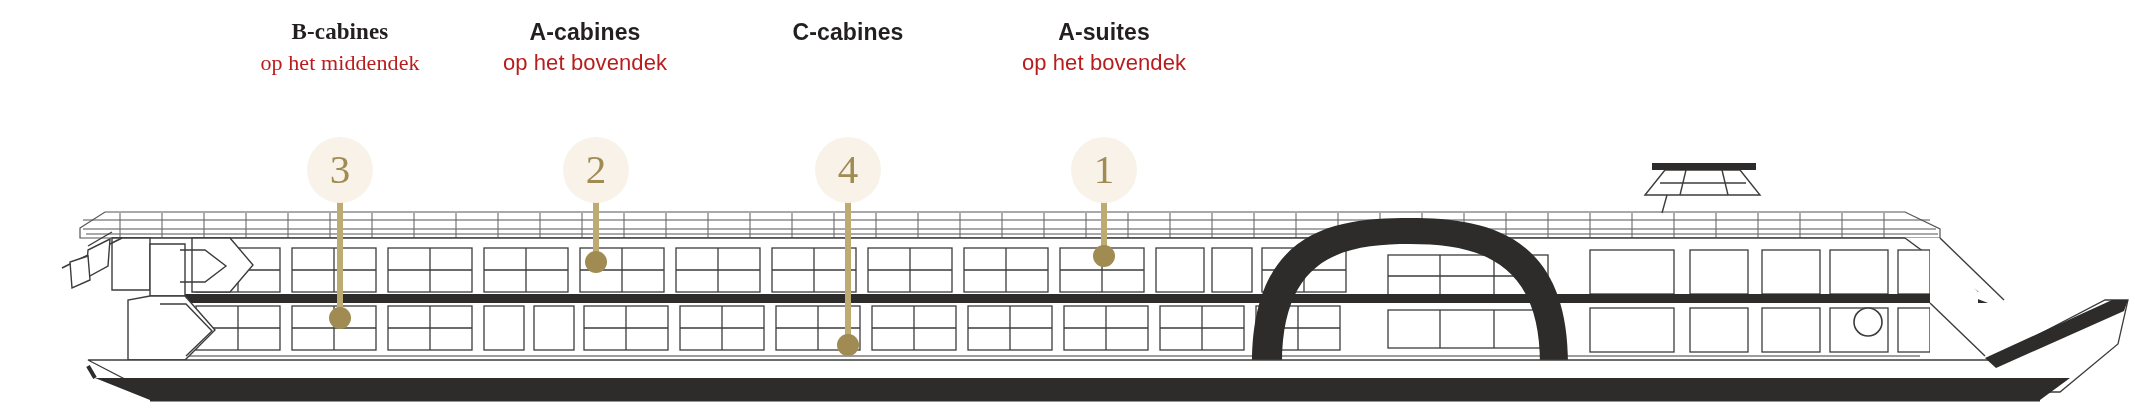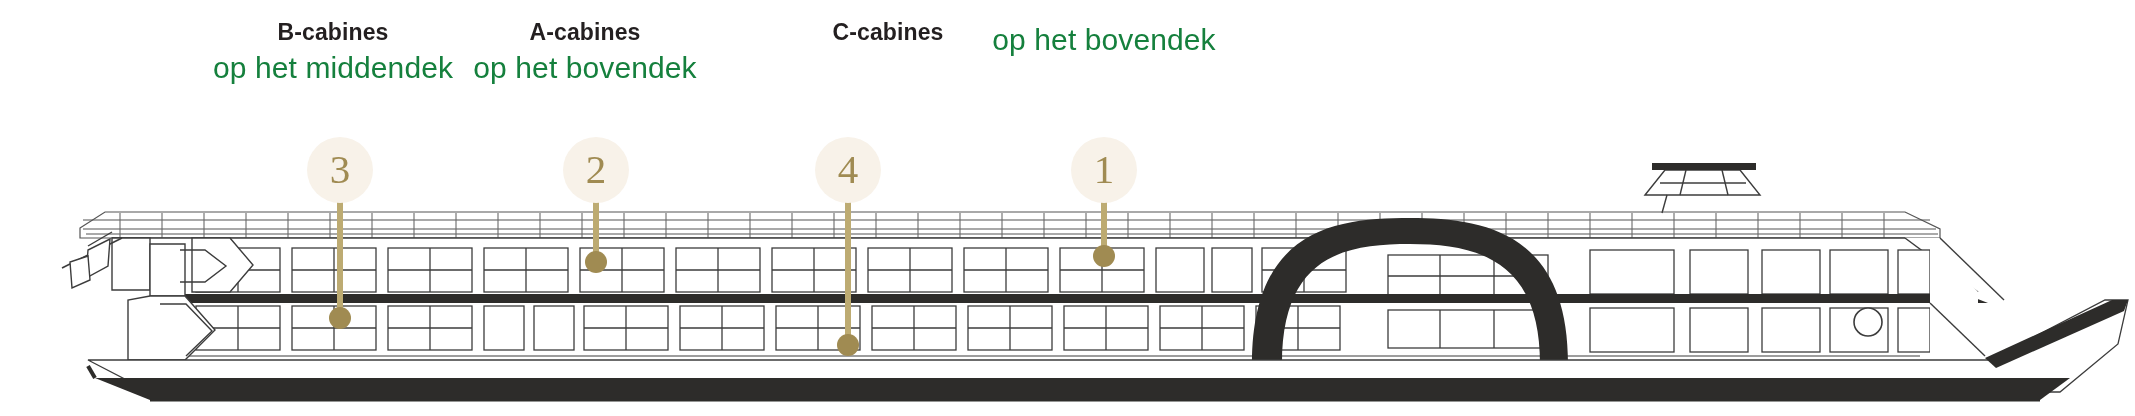--- a/index.html
+++ b/index.html
@@ -9,21 +9,21 @@
     width:2135px;height:416px;overflow:hidden;position:relative;
   }
   #scene{position:relative;width:2135px;height:416px;background:#fff;}
   #ship-svg{position:absolute;left:0;top:0;width:2135px;height:416px;display:block;}
 
   .callout{position:absolute;transform:translateX(-50%);text-align:center;white-space:nowrap;}
   .callout .title{
     font-size:23px;font-weight:bold;color:#231f20;letter-spacing:.1px;line-height:1.22;
   }
   .callout .sub{
-    font-size:30px;font-weight:400;color:#15803d;letter-spacing:.1px;line-height:1.28;margin-top:3px;
+    font-size:22px;font-weight:400;color:#b91c1c;letter-spacing:.1px;line-height:1.28;margin-top:3px;
   }
   .badge{
     position:absolute;transform:translate(-50%,-50%);
     width:66px;height:66px;border-radius:50%;
     background:#f8f2e9;
     display:flex;align-items:center;justify-content:center;
   }
   .badge span{
     font-family:"Liberation Serif", serif;
     font-size:41px;color:#a08b52;line-height:1;
@@ -263,38 +263,39 @@
         <circle cx="848" cy="345" r="11" fill="#a08b52" stroke="none"></circle>
         <line x1="1104" y1="162" x2="1104" y2="256" stroke="#bdab72" stroke-width="6"></line>
         <circle cx="1104" cy="256" r="11" fill="#a08b52" stroke="none"></circle>
       </g>
   </svg>
 
   <div id="callouts">
       <div class="badge" style="left: 340px; top: 170px; background: rgb(248, 242, 233);">
         <span style="color: rgb(160, 139, 82);">3</span>
       </div>
-      <div class="callout" style="left: 333px; top: 18px;">
+      <div class="callout" style="left: 340px; top: 18px; font-family: Liberation Serif, serif;">
         <div class="title">B-cabines</div>
         <div class="sub">op het middendek</div>
       </div>
       <div class="badge" style="left: 596px; top: 170px; background: rgb(248, 242, 233);">
         <span style="color: rgb(160, 139, 82);">2</span>
       </div>
       <div class="callout" style="left: 585px; top: 18px;">
         <div class="title">A-cabines</div>
         <div class="sub">op het bovendek</div>
       </div>
       <div class="badge" style="left: 848px; top: 170px; background: rgb(248, 242, 233);">
         <span style="color: rgb(160, 139, 82);">4</span>
       </div>
-      <div class="callout" style="left: 888px; top: 18px;">
+      <div class="callout" style="left: 848px; top: 18px;">
         <div class="title">C-cabines</div>
       </div>
       <div class="badge" style="left: 1104px; top: 170px; background: rgb(248, 242, 233);">
         <span style="color: rgb(160, 139, 82);">1</span>
       </div>
       <div class="callout" style="left: 1104px; top: 18px;">
+        <div class="title">A-suites</div>
         <div class="sub">op het bovendek</div>
       </div>
     </div>
 
 </div>
 
 </body></html>

